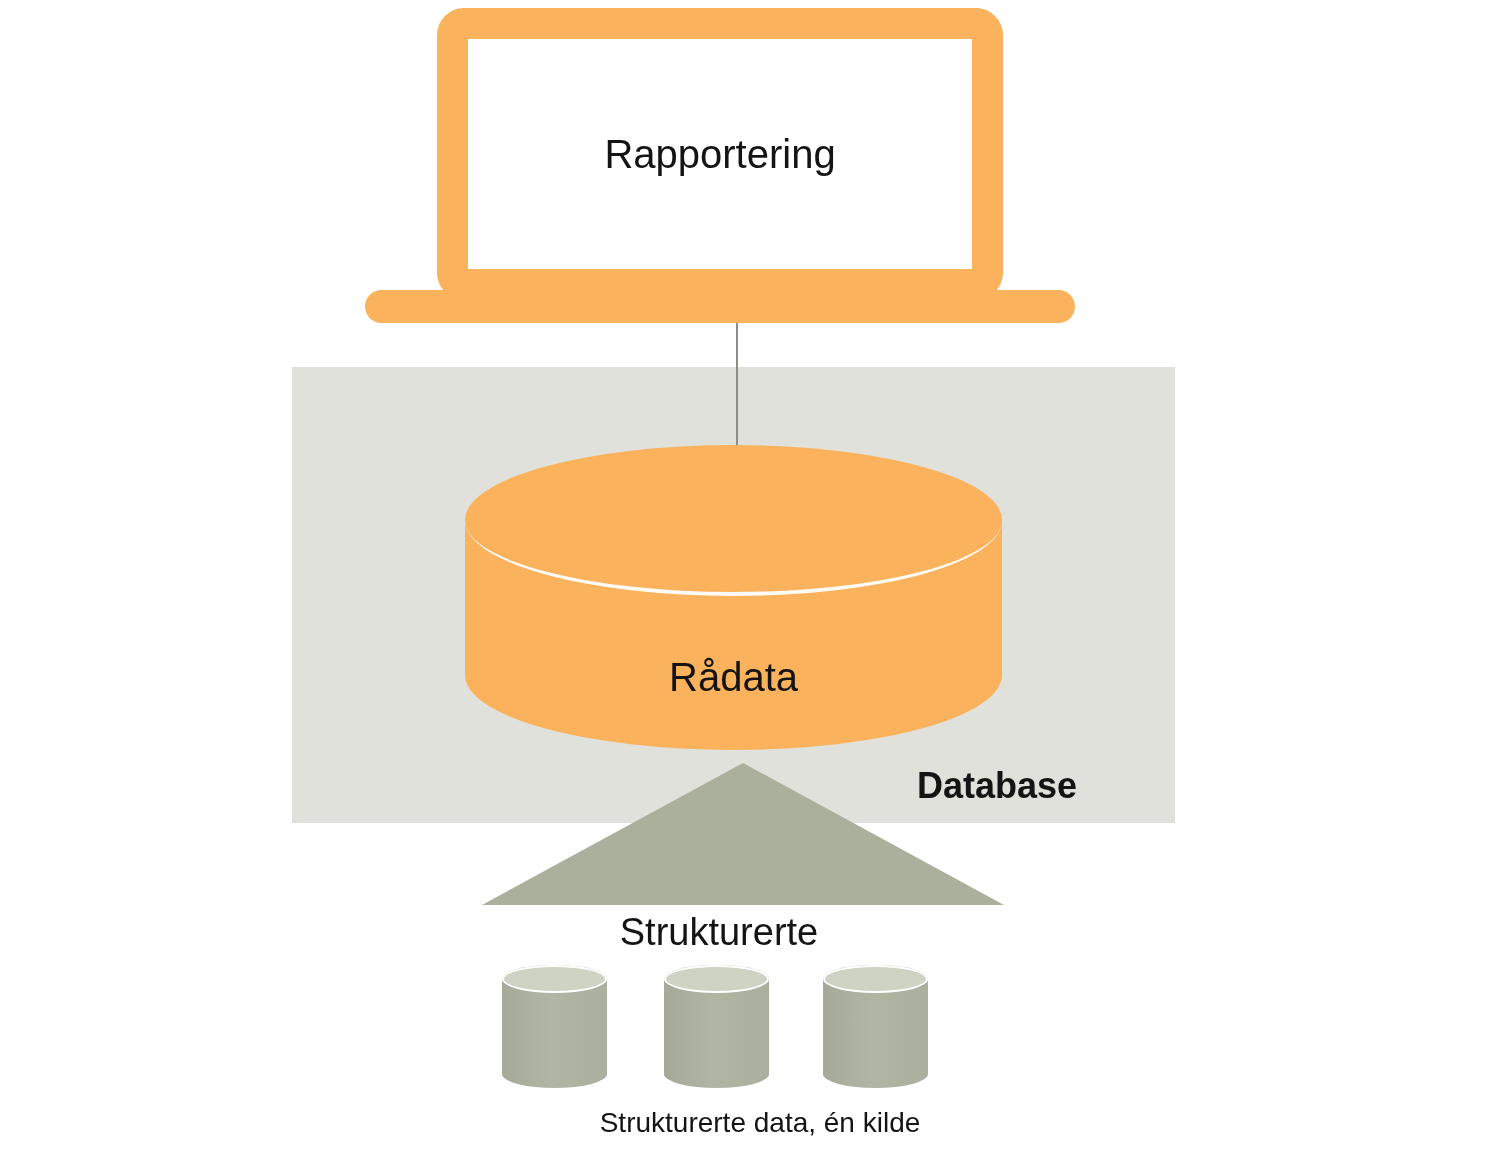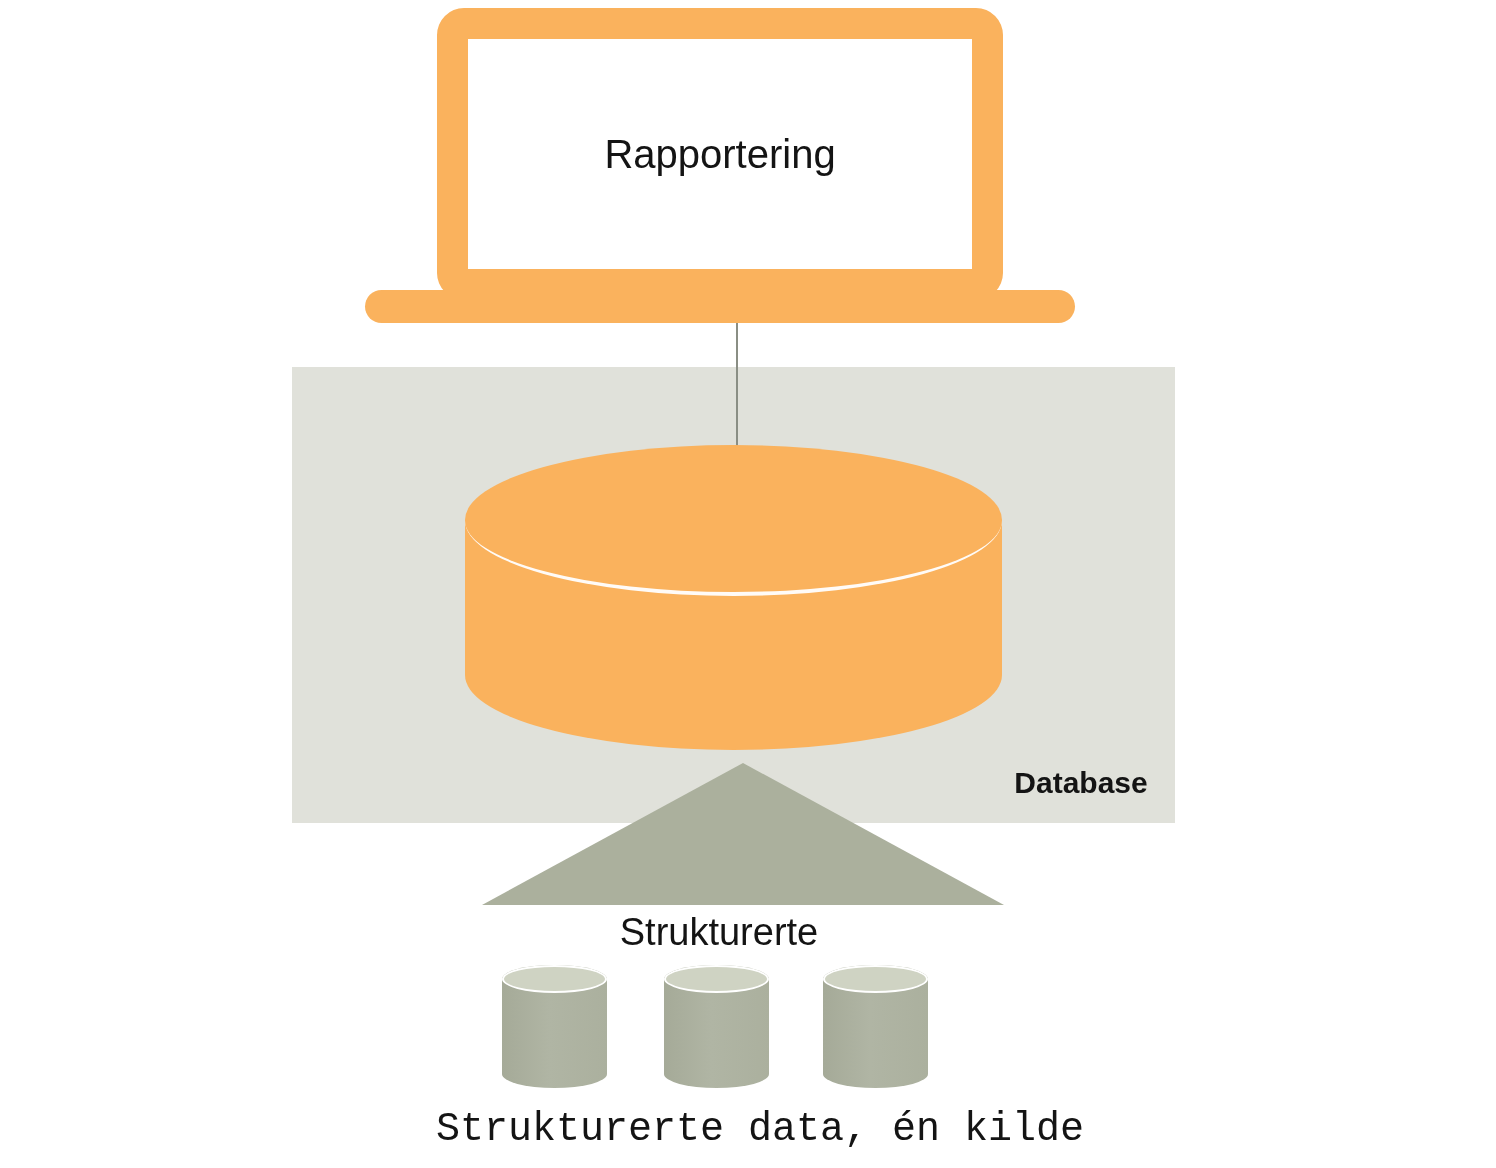--- a/index.html
+++ b/index.html
@@ -98,49 +98,49 @@
     font-size: 40px;
     line-height: 1.1;
     white-space: nowrap;
     text-align: center;
   }
   .label-reporting { font-size: 40px; }
   .label-radata {
     left: 465px; top: 655px; width: 537px;
   }
   .label-database {
-    left: 956px; top: 766px; width: 250px;
-    font-size: 30px; font-weight: bold;
+    left: 872px; top: 766px; width: 250px;
+    font-size: 36px; font-weight: bold;
   }
   .label-integrasjon {
     left: 456px; top: 912px; width: 526px;
     font-size: 38px;
   }
   .label-sources {
     left: 360px; top: 1108px; width: 800px;
-    font-size: 40px;
-    font-family: Liberation Mono, monospace;
+    font-size: 28px;
   }
 </style>
 </head>
 <body>
 
 <div class="canvas">
 
   <div class="abs panel"></div>
 
   <div class="abs connector"></div>
 
   <div class="abs laptop-screen">
     <span class="label label-reporting">Rapportering</span>
   </div>
   <div class="abs laptop-base"></div>
 
   <div class="abs cyl-big"></div>
   <div class="abs cyl-big-seam"></div>
+  <div class="abs label label-radata">Rådata</div>
 
   <div class="abs label label-database">Database</div>
 
   <div class="abs triangle"></div>
   <div class="abs label label-integrasjon">Strukturerte</div>
 
   <div class="abs cyl-small" style="left:502px;">
     <div class="cyl-small-lid"></div>
   </div>
   <div class="abs cyl-small" style="left:664px;">

